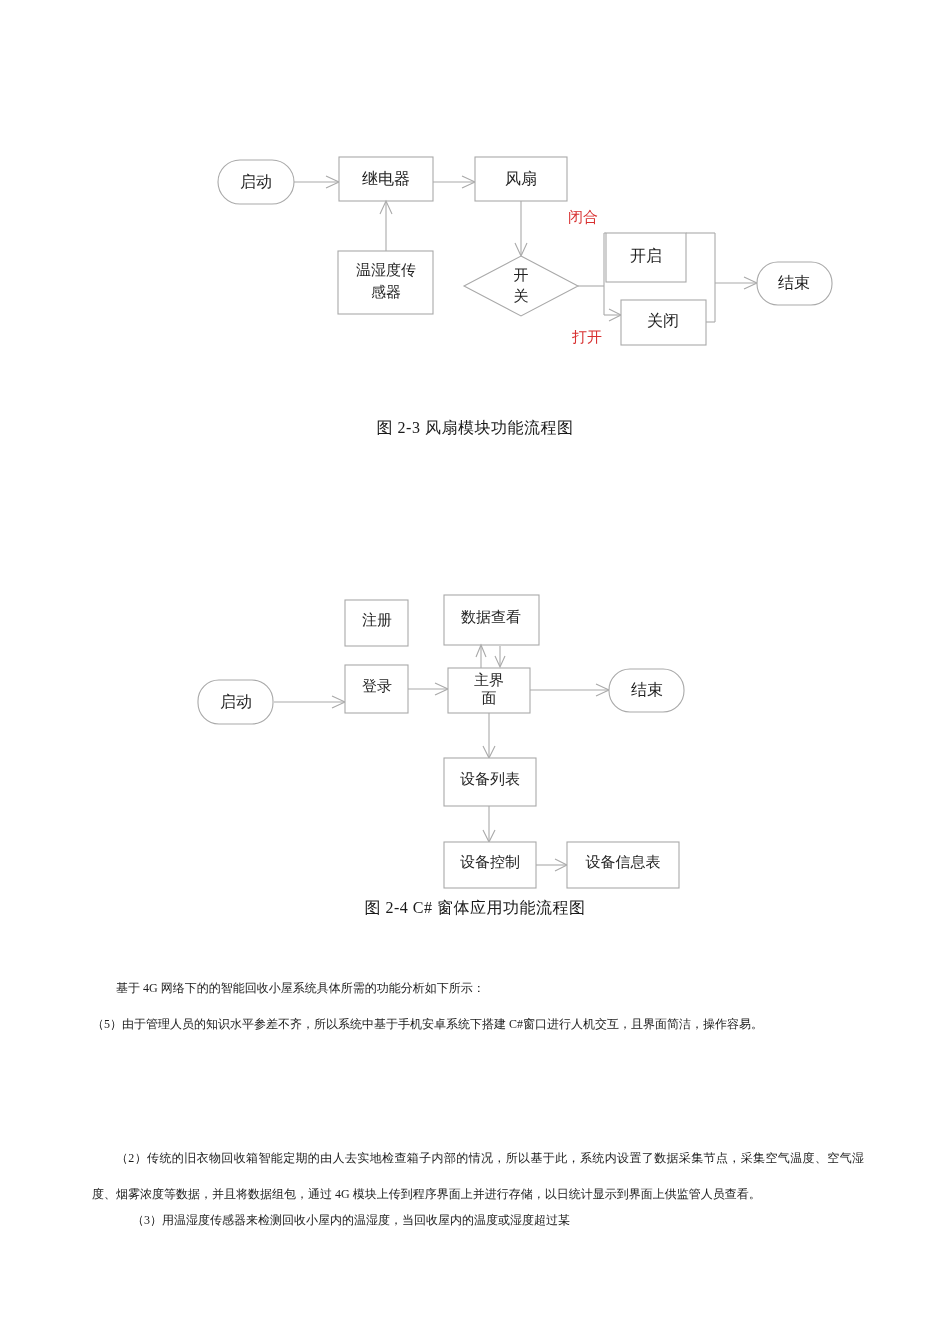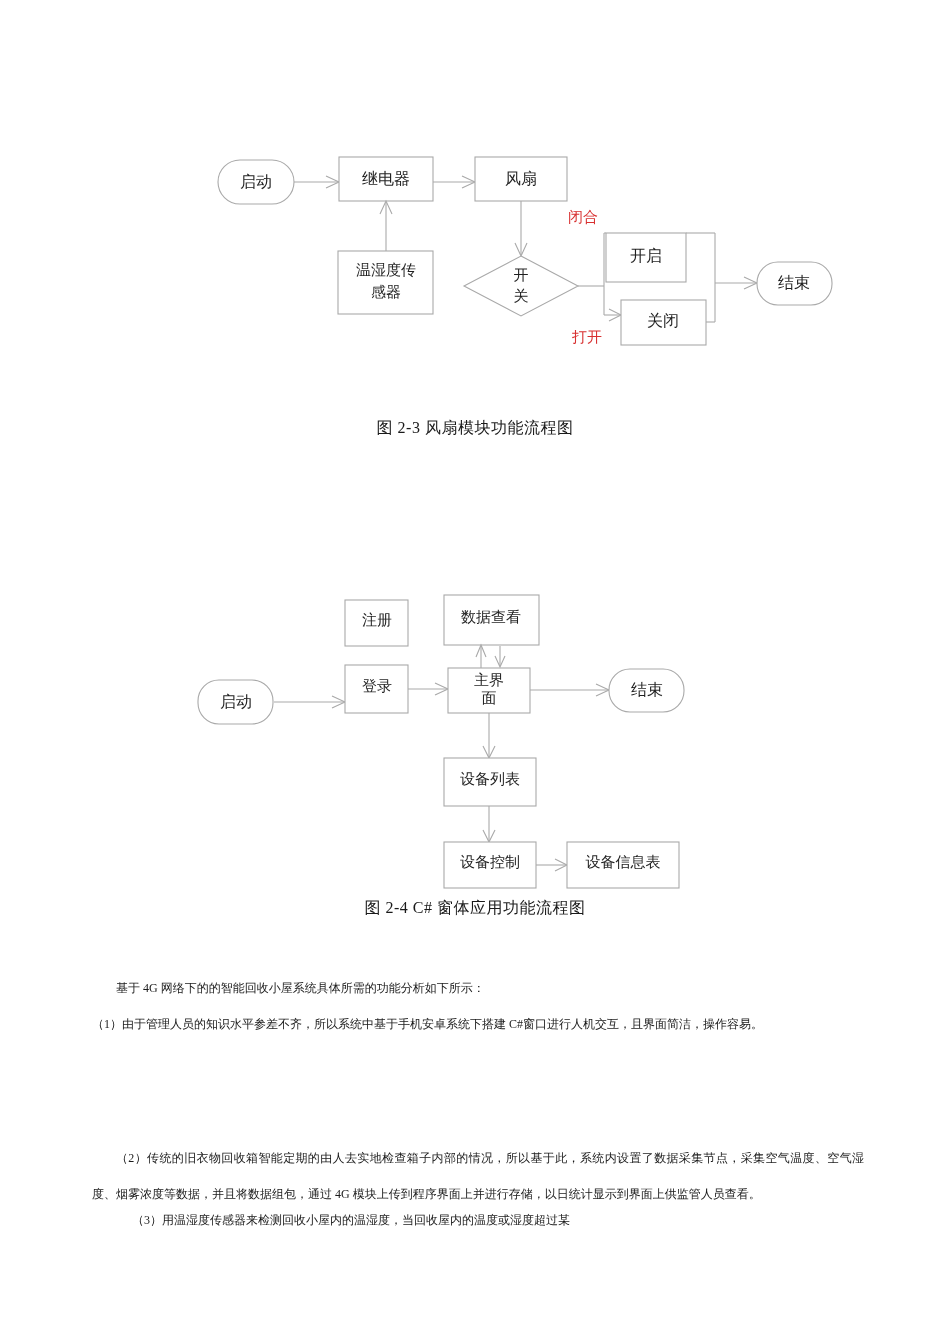--- a/index.html
+++ b/index.html
@@ -220,19 +220,19 @@
 
       <rect class="shape" x="567" y="272" width="112" height="46"></rect>
       <text class="node-text sz15" x="623" y="294">设备信息表</text>
     </svg>
   </div>
 
   <div class="caption" id="caption-csharp">图 2-4 C# 窗体应用功能流程图</div>
 
   <p class="body-text indent2" id="para-intro" style="margin:0;">基于 4G 网络下的的智能回收小屋系统具体所需的功能分析如下所示：</p>
 
-  <p class="body-text" id="para-1" style="margin:0;">（1）由于管理人员的知识水平参差不齐，所以系统中基于手机安卓系统下搭建 C#窗口进行人机交互，且界面简洁，操作容易。</p>
+  <p class="body-text" id="para-1" style="margin:0;">（5）由于管理人员的知识水平参差不齐，所以系统中基于手机安卓系统下搭建 C#窗口进行人机交互，且界面简洁，操作容易。</p>
 
   <p class="body-text indent2" id="para-2" style="margin:0;">（2）传统的旧衣物回收箱智能定期的由人去实地检查箱子内部的情况，所以基于此，系统内设置了数据采集节点，采集空气温度、空气湿度、烟雾浓度等数据，并且将数据组包，通过 4G 模块上传到程序界面上并进行存储，以日统计显示到界面上供监管人员查看。</p>
 
   <p class="body-text indent2" id="para-3" style="margin:16px;">（3）用温湿度传感器来检测回收小屋内的温湿度，当回收屋内的温度或湿度超过某</p>
 
 </div>
 
 </body></html>

